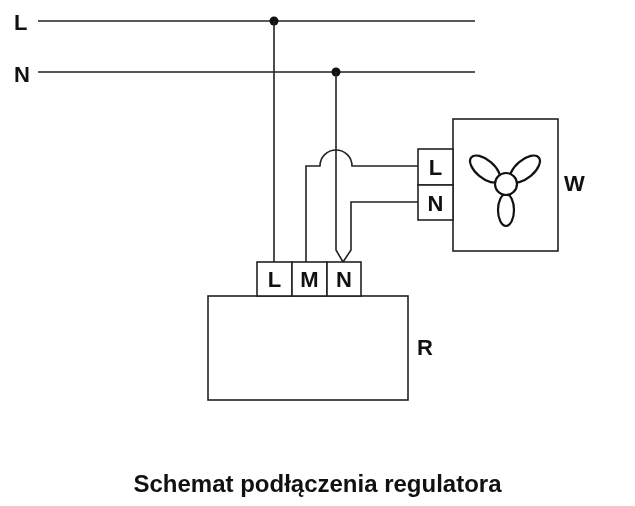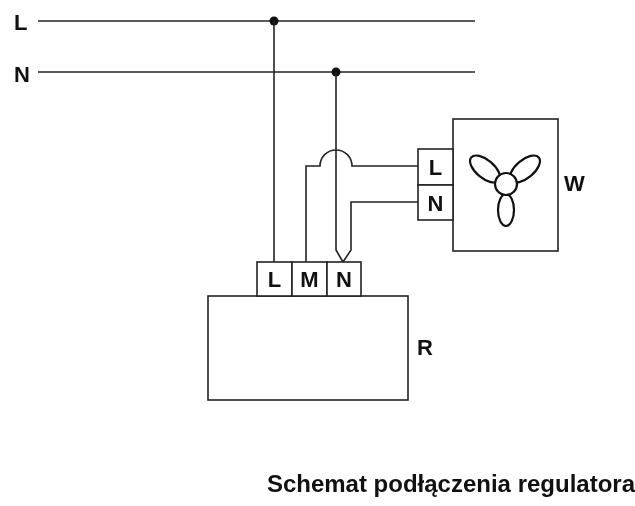--- a/index.html
+++ b/index.html
@@ -2,21 +2,21 @@
 <html><head>
 <meta charset="utf-8">
 <style>
   html, body { margin:0; padding:0; background:#ffffff; }
   body { width:635px; height:506px; position:relative; overflow:hidden; font-family:"Liberation Sans", sans-serif; }
   svg { position:absolute; left:0; top:0; }
   .wire { stroke:#222; stroke-width:1.6; fill:none; }
   .box { stroke:#222; stroke-width:1.6; fill:#fff; }
   .term-text { font-family:"Liberation Sans", sans-serif; font-weight:bold; font-size:22px; fill:#111; }
   .label { font-family:"Liberation Sans", sans-serif; font-weight:bold; font-size:22px; fill:#111; }
-  .caption { position:absolute; left:0; width:635px; top:470px; text-align:right; font-weight:bold; font-size:24px; color:#111; font-family:"Liberation Sans", sans-serif; }
+  .caption { position:absolute; left:0; width:635px; top:470px; text-align:center; font-weight:bold; font-size:24px; color:#111; font-family:"Liberation Sans", sans-serif; }
 </style>
 </head>
 <body>
 
 <svg width="635" height="506" viewBox="0 0 635 506">
 
   <text class="label" x="14" y="30">L</text>
   <line class="wire" x1="38" y1="21" x2="475" y2="21"></line>
   <text class="label" x="14" y="82">N</text>
   <line class="wire" x1="38" y1="72" x2="475" y2="72"></line>

